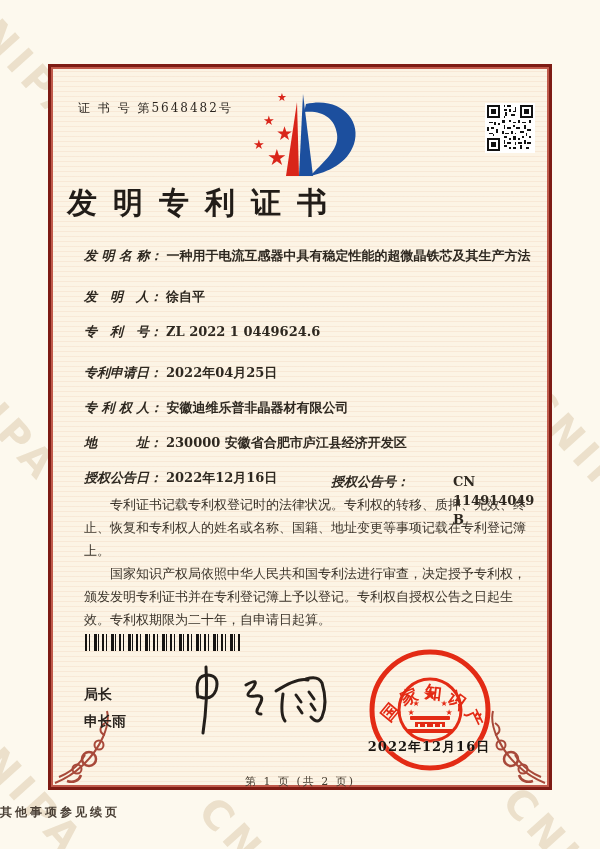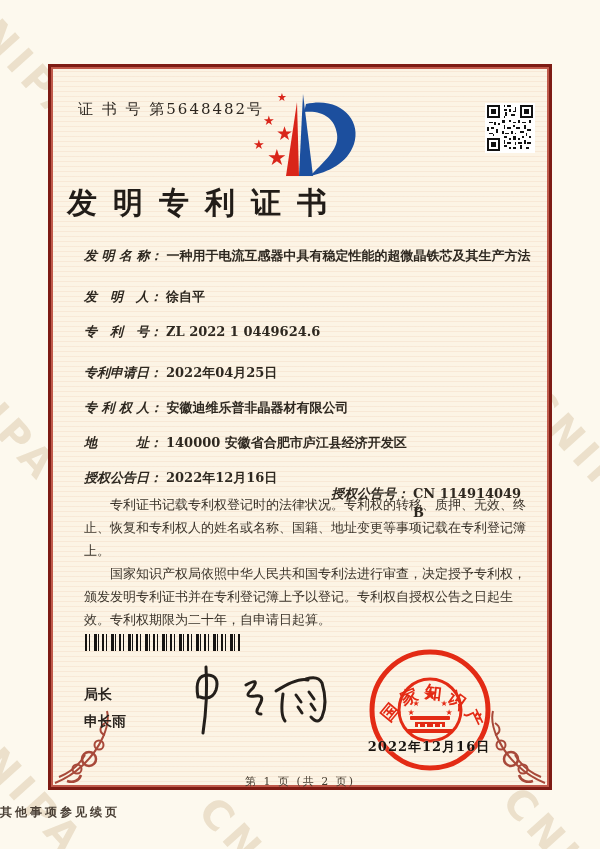--- a/index.html
+++ b/index.html
@@ -15,39 +15,39 @@
   
   #frame{position:absolute;left:48px;top:64px;width:498px;height:720px;
          border:3px solid #7e1c14;box-shadow:inset 0 0 0 2px #c05a4b;
          background:
            repeating-linear-gradient(0deg,rgba(233,185,155,0.20) 0 1px,rgba(0,0,0,0) 1px 5px),
            #fcf4e5;}
   .corner-flourish{position:absolute;bottom:-2px;width:86px;height:86px;pointer-events:none;}
   .corner-flourish.left{left:-2px;}
   .corner-flourish.right{right:-2px;transform:scaleX(-1);}
 
-  .cert-no{position:absolute;left:27px;top:33px;font-size:15px;color:#2c2620;letter-spacing:2px;}
+  .cert-no{position:absolute;left:27px;top:33px;font-size:12px;color:#2c2620;letter-spacing:2px;}
 
   
   .logo{position:absolute;left:189px;top:25px;width:130px;height:88px;}
   .logo .star{position:absolute;color:#d9251a;line-height:1;}
 
   .qr{position:absolute;left:434px;top:36px;width:46px;height:46px;background:#fff;padding:2px;}
 
   .title{position:absolute;left:0;top:116px;width:100%;text-align:left;
          font-size:30px;font-weight:700;color:#211c18;letter-spacing:16px;text-indent:16px;}
 
   
   .fields{position:absolute;left:33px;top:179px;width:452px;font-size:13px;color:#2e2820;}
   .frow{display:flex;margin-bottom:16px;line-height:19px;}
   .frow.gap-lg{margin-bottom:22px;}
   .frow .lbl{font-weight:700;white-space:nowrap;flex:0 0 auto;font-style:italic;}
   .frow .val{font-weight:600;margin-left:4px;}
   .frow.double{position:relative;}
-  .frow .grant{position:absolute;left:247px;top:16px;display:flex;}
+  .frow .grant{position:absolute;left:247px;top:4px;display:flex;gap:40px;}
 
   
   .bodytext{position:absolute;left:33px;top:426px;width:452px;font-size:13px;
             line-height:23px;color:#3a332a;font-weight:500;}
   .bodytext p{margin:0;text-indent:2em;}
 
   .barcode{position:absolute;left:34px;top:567px;width:156px;height:17px;
     background:
      repeating-linear-gradient(90deg,#161412 0 2px,rgba(0,0,0,0) 2px 4px,#161412 4px 5px,
        rgba(0,0,0,0) 5px 9px,#161412 9px 12px,rgba(0,0,0,0) 12px 13px,#161412 13px 14px,rgba(0,0,0,0) 14px 17px);}
@@ -205,21 +205,21 @@
       <div class="frow">
         <span class="lbl">专利申请日：</span>
         <span class="val">2022年04月25日</span>
       </div>
       <div class="frow">
         <span class="lbl">专 利 权 人：</span>
         <span class="val">安徽迪维乐普非晶器材有限公司</span>
       </div>
       <div class="frow">
         <span class="lbl">地　　　址：</span>
-        <span class="val">140000  安徽省合肥市庐江县经济开发区</span>
+        <span class="val">230000  安徽省合肥市庐江县经济开发区</span>
       </div>
       <div class="frow double">
         <span class="lbl">授权公告日：</span>
         <span class="val">2022年12月16日</span>
         <span class="grant">
           <span class="lbl">授权公告号：</span>
           <span class="val">CN 114914049 B</span>
         </span>
       </div>
     </div>

